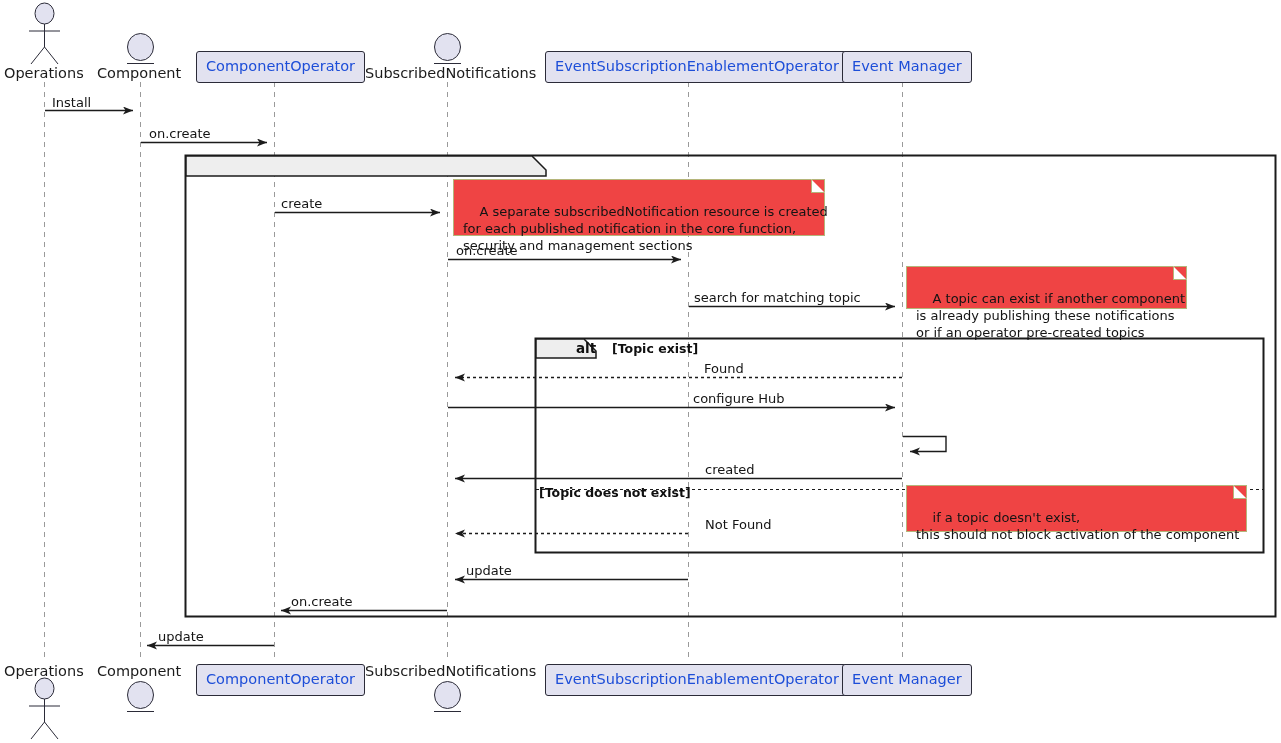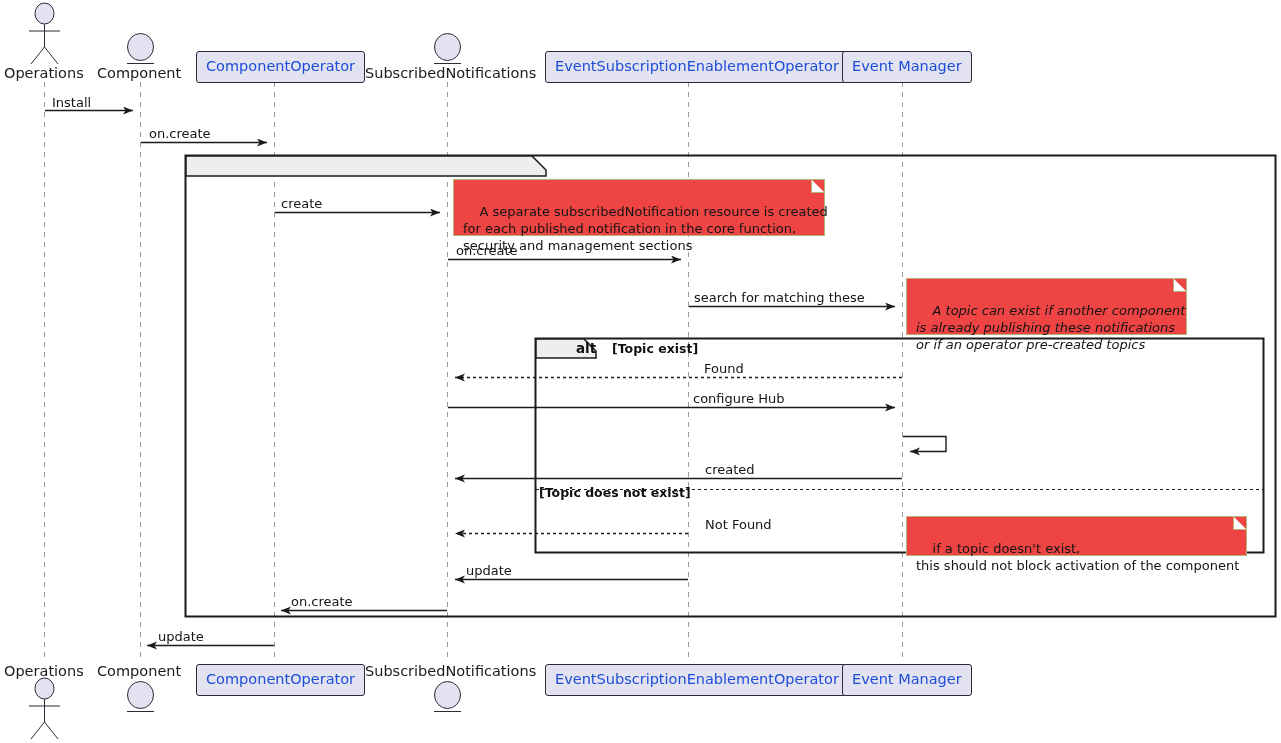--- a/index.html
+++ b/index.html
@@ -210,42 +210,42 @@
   <div class="participant-box" style="left:842px; top:664px;">Event Manager</div>
 
   <div class="frame-title" style="left:576px; top:342px;">alt</div>
   <div class="frame-guard" style="left:612px; top:343px;">[Topic exist]</div>
   <div class="frame-guard" style="left:539px; top:487px;">[Topic does not exist]</div>
 
   <div class="msg-label" style="left:52px;  top:96px;">Install</div>
   <div class="msg-label" style="left:149px; top:127px;">on.create</div>
   <div class="msg-label" style="left:281px; top:197px;">create</div>
   <div class="msg-label" style="left:456px; top:244px;">on.create</div>
-  <div class="msg-label" style="left:694px; top:291px;">search for matching these</div>
+  <div class="msg-label" style="left:694px; top:291px;">search for matching topic</div>
   <div class="msg-label" style="left:704px; top:362px;">Found</div>
   <div class="msg-label" style="left:693px; top:392px;">configure Hub</div>
   <div class="msg-label" style="left:705px; top:463px;">created</div>
   <div class="msg-label" style="left:705px; top:518px;">Not Found</div>
   <div class="msg-label" style="left:466px; top:564px;">update</div>
   <div class="msg-label" style="left:291px; top:595px;">on.create</div>
   <div class="msg-label" style="left:158px; top:630px;">update</div>
 
   <div class="note" style="left:453px; top:179px; width:372px; height:57px;">
     <span>A separate subscribedNotification resource is created
 for each published notification in the core function,
 security and management sections</span>
     <span class="fold"></span>
   </div>
 
-  <div class="note" style="left:906px; top:278px; width:281px; height:57px;font-style:italic;">
+  <div class="note" style="left:906px; top:266px; width:281px; height:43px;">
     <span>A topic can exist if another component
 is already publishing these notifications
 or if an operator pre-created topics</span>
     <span class="fold"></span>
   </div>
 
-  <div class="note" style="left:906px; top:516px; width:341px; height:40px;">
+  <div class="note" style="left:906px; top:485px; width:341px; height:47px;">
     <span>if a topic doesn't exist,
 this should not block activation of the component</span>
     <span class="fold"></span>
   </div>
 
 </div>
 
 </body></html>

